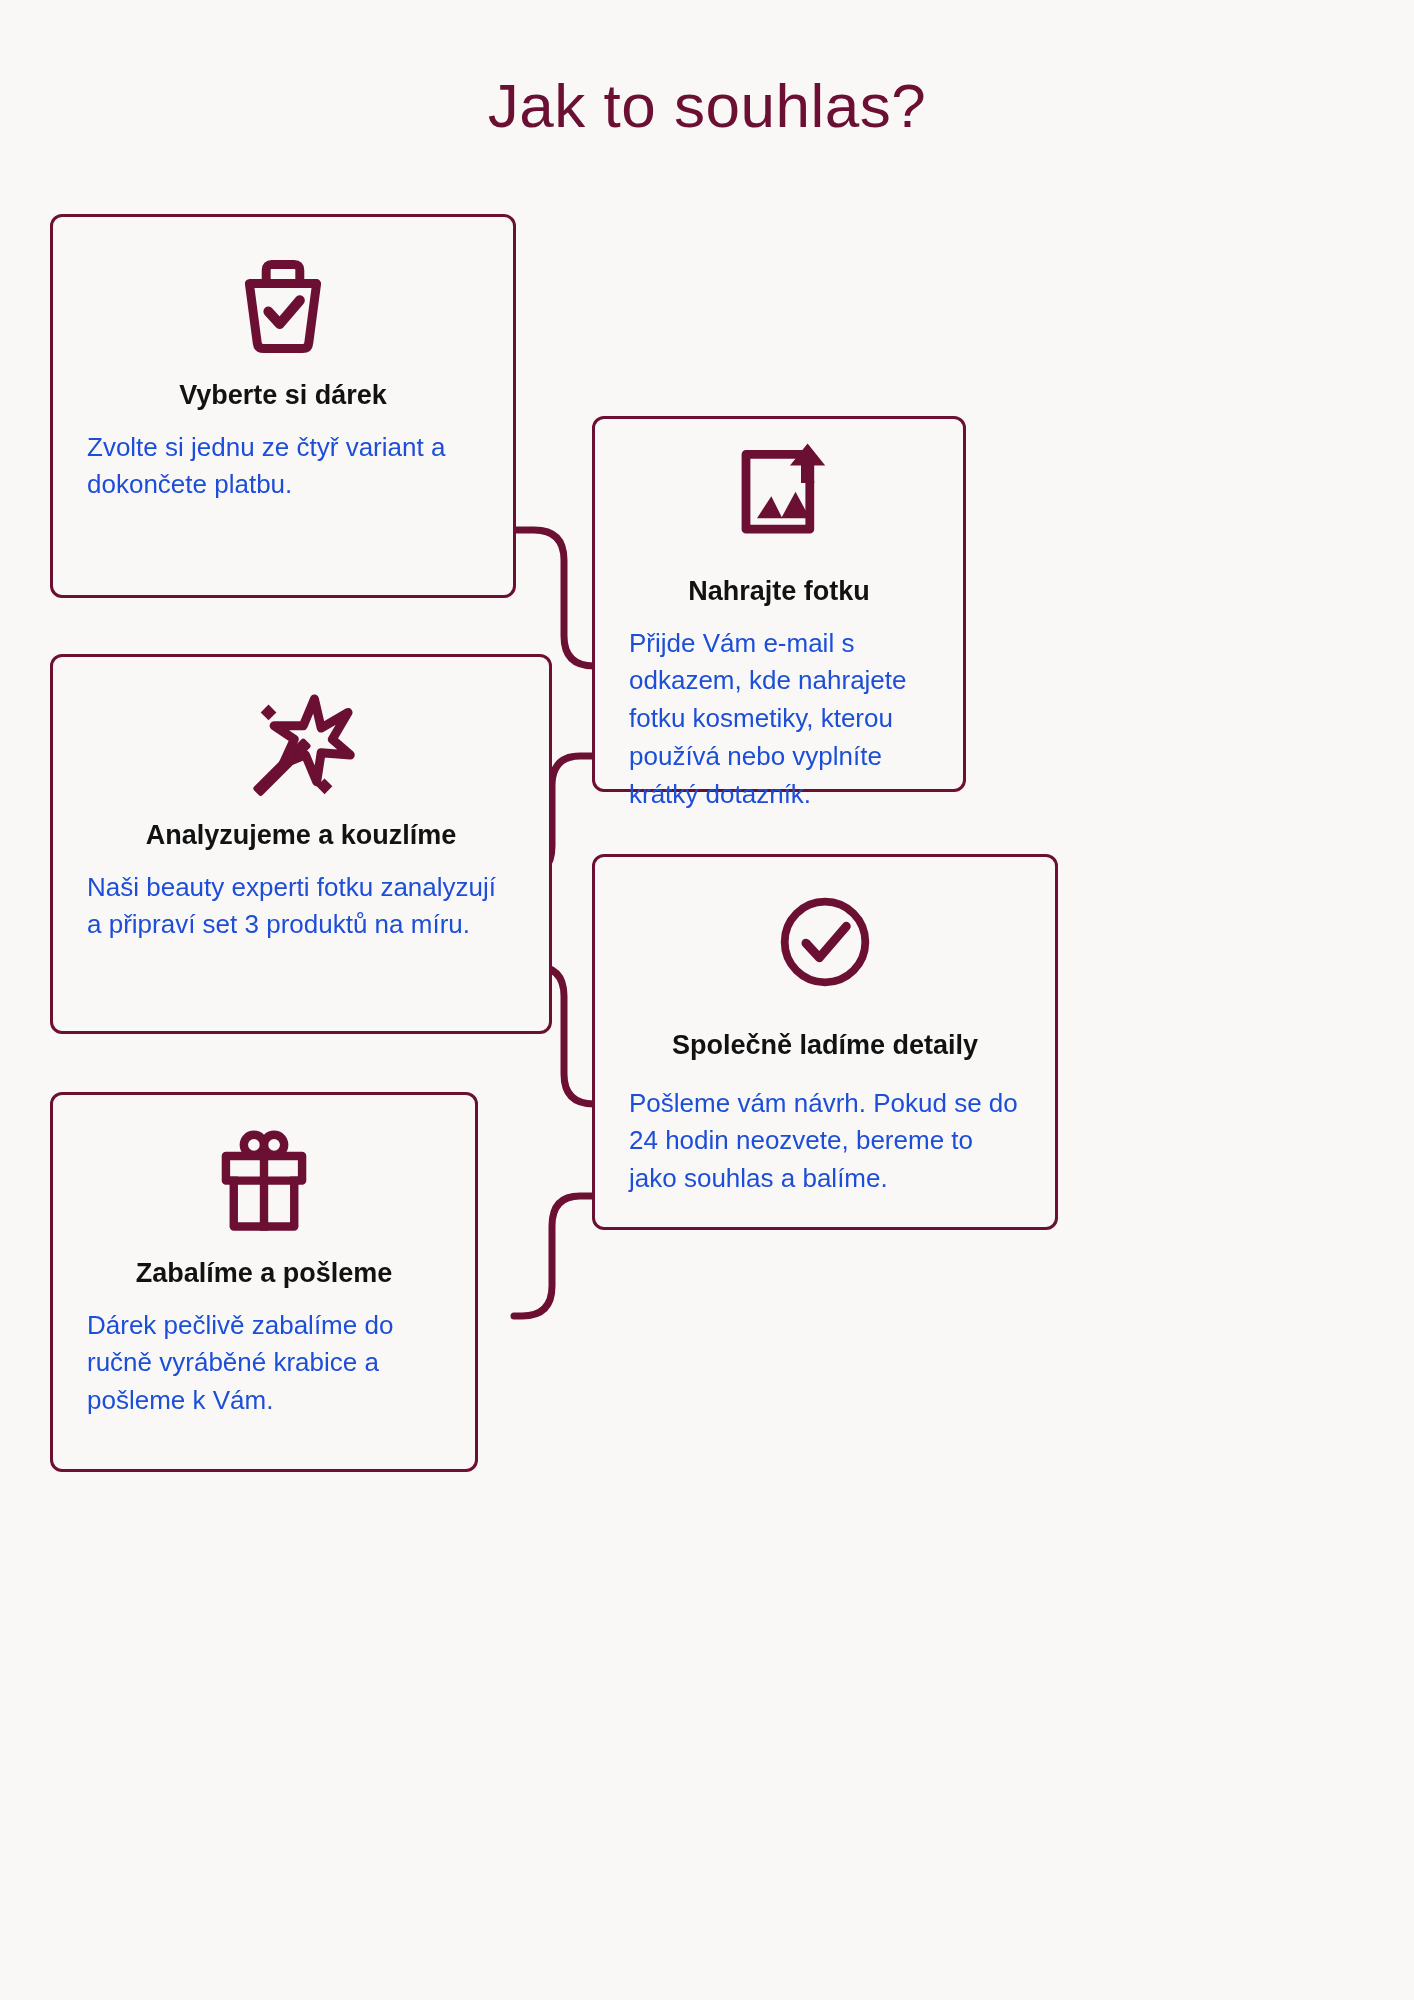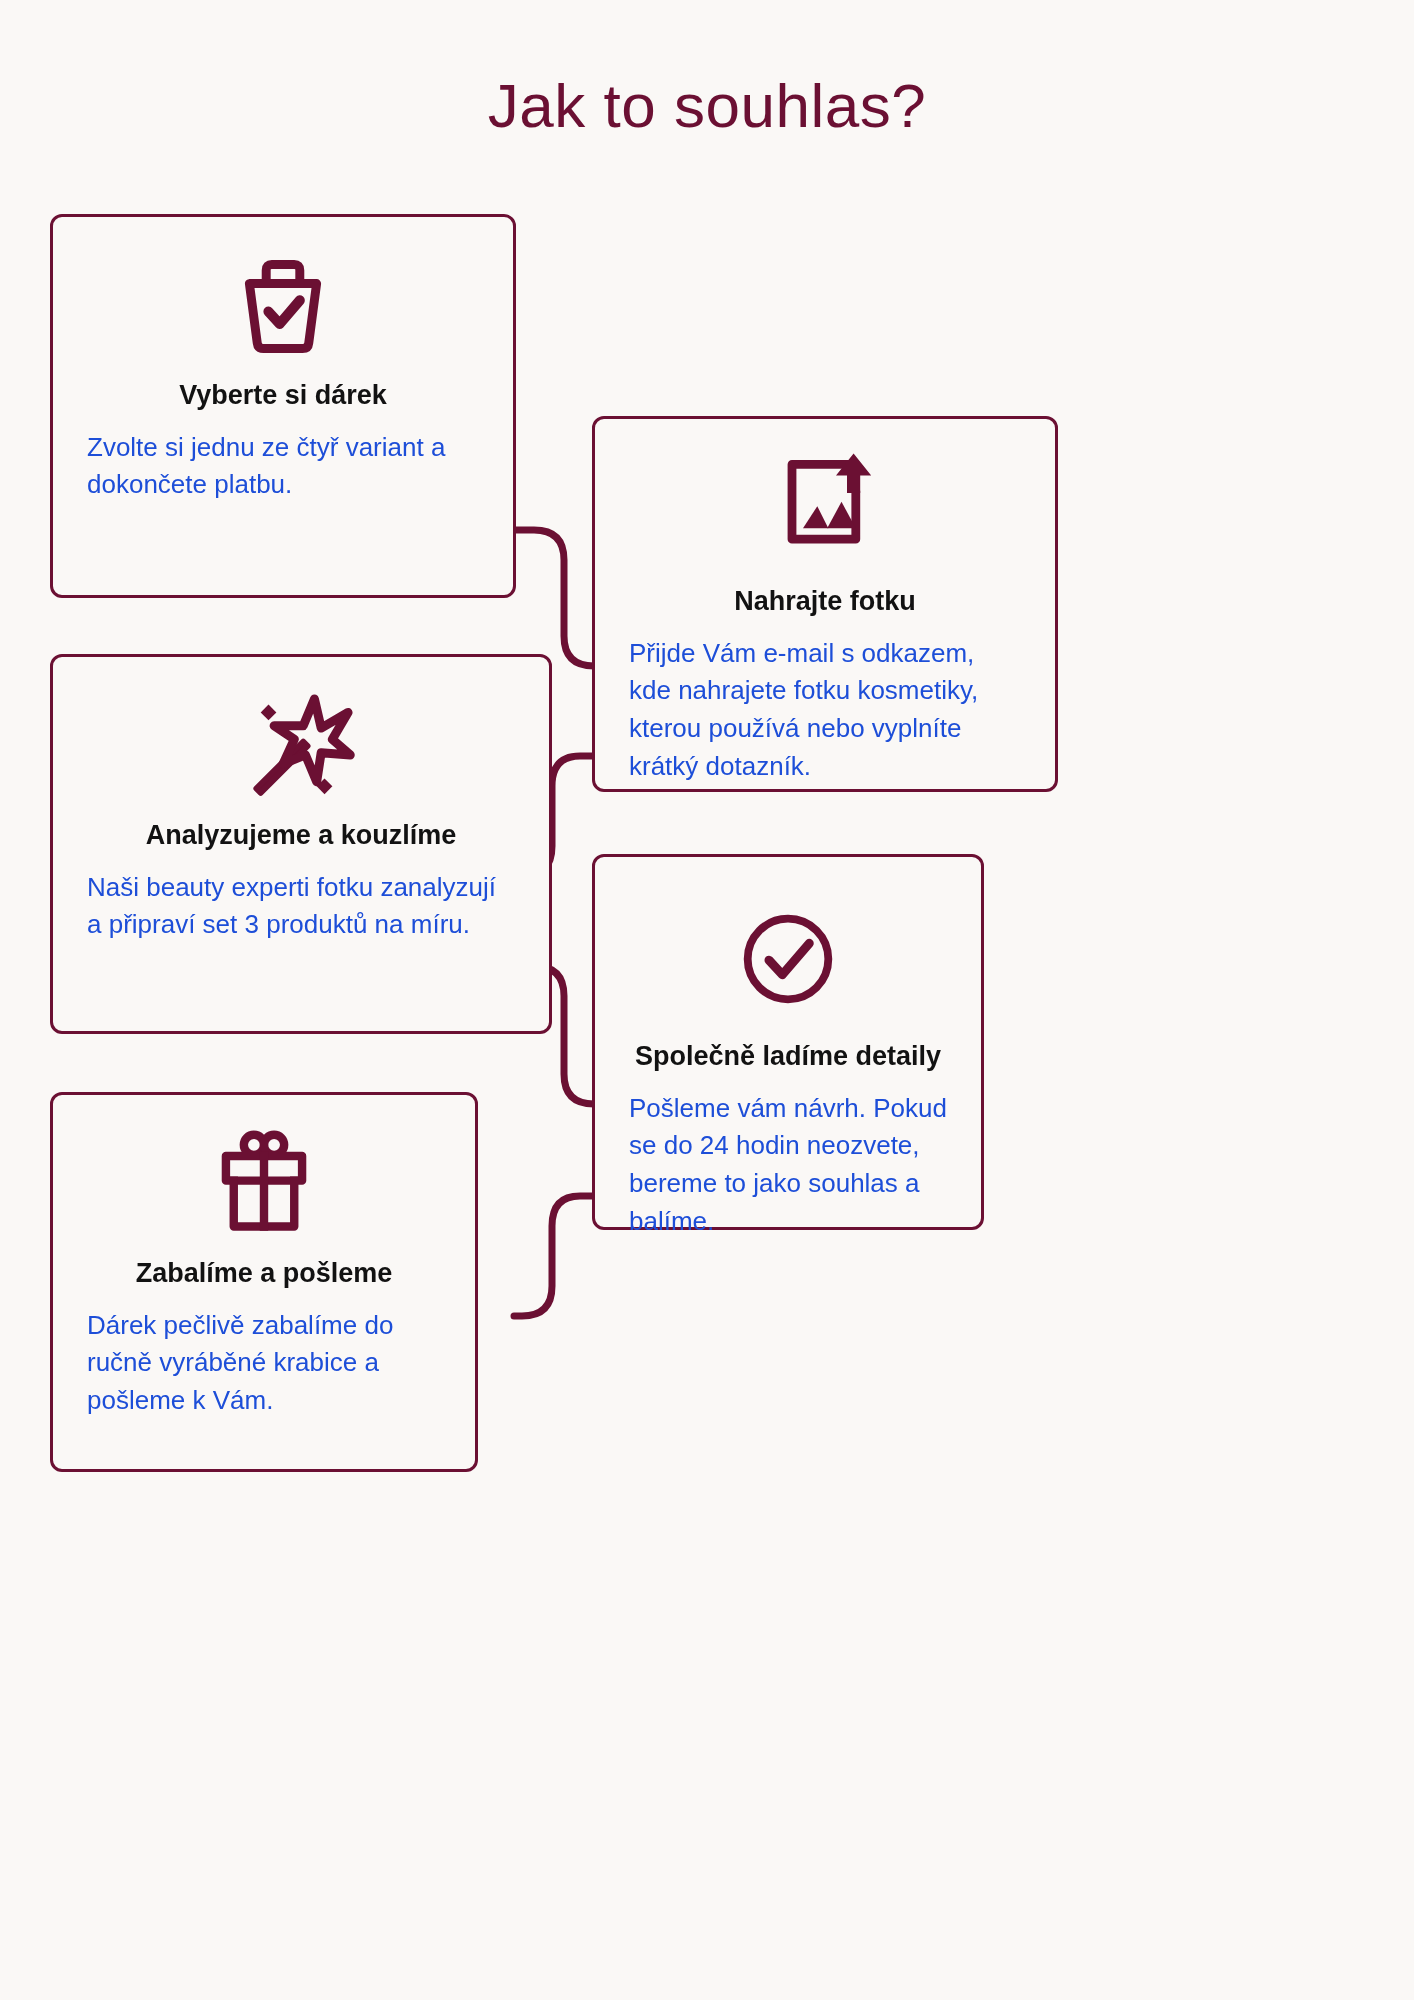--- a/index.html
+++ b/index.html
@@ -60,23 +60,23 @@
   .card-desc{
     font-size:26px;
     font-weight:400;
     color:#1d4ed8;
     text-align:left;
     line-height:1.45;
   }
 
   
   #card-1{ left:50px;  top:214px;  width:466px; height:384px; }
-  #card-2{ left:592px; top:416px;  width:466px; height:376px;  padding-top:26px;}
+  #card-2{ left:592px; top:416px;  width:374px; height:376px;  padding-top:16px;}
   #card-3{ left:50px;  top:654px;  width:502px; height:380px; }
-  #card-4{ left:592px; top:854px;  width:392px; height:376px;  padding-top:43px;}
+  #card-4{ left:592px; top:854px;  width:466px; height:376px;  padding-top:26px;gap:6px;}
   #card-5{ left:50px;  top:1092px; width:428px; height:380px; }
 
   
   #card-2 .card-icon, #card-4 .card-icon{ margin-bottom:22px; }
 </style>
 </head>
 <body>
 
 <div id="stage">
 

